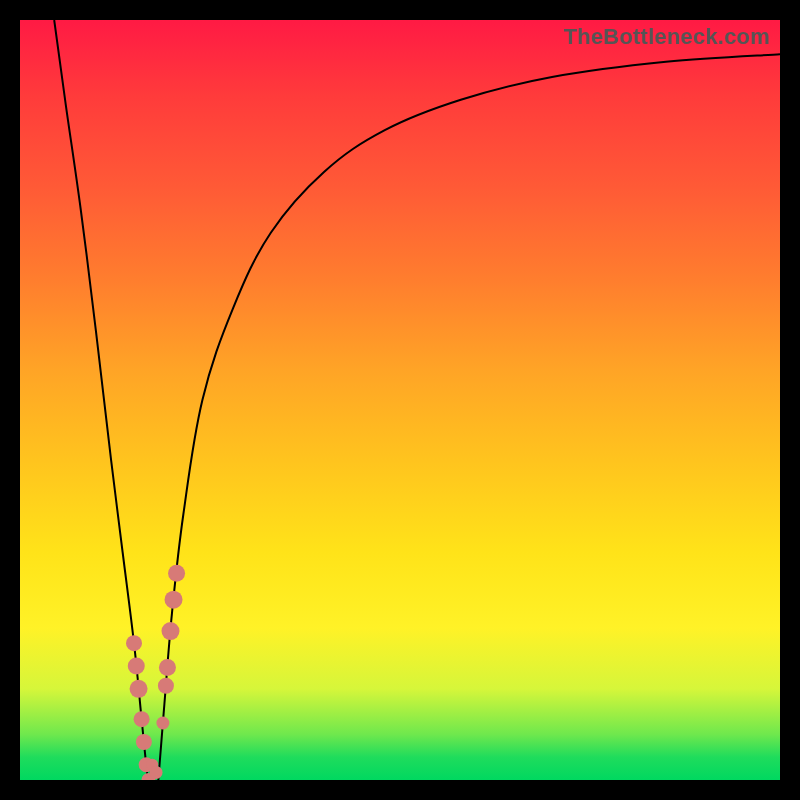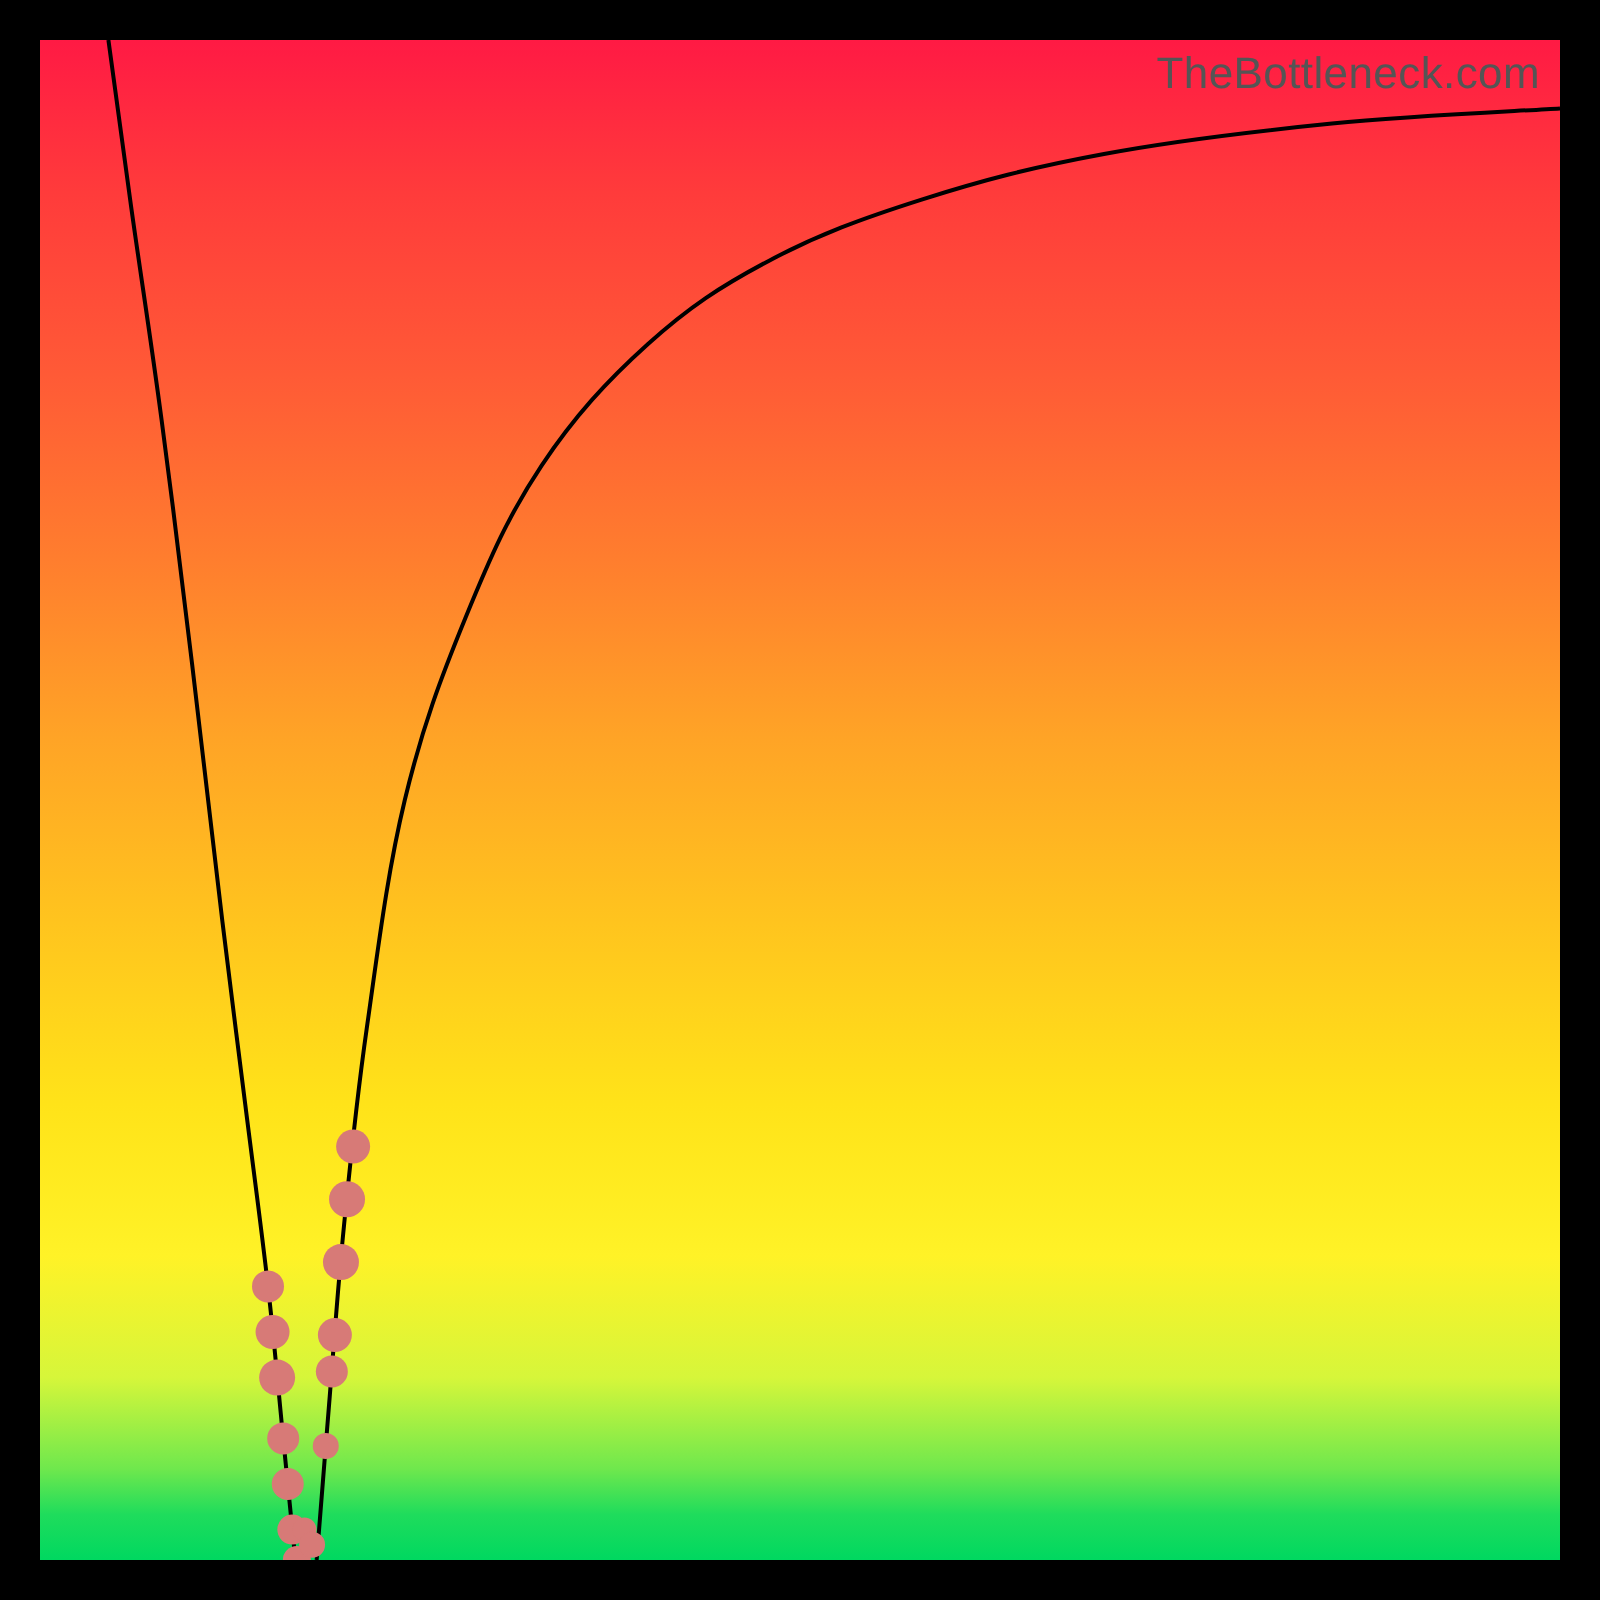--- a/index.html
+++ b/index.html
@@ -35,21 +35,21 @@
       #6fe84d 94%,
       #1fdc5c 97%,
       #00d860 100%
     );
   }
   .watermark {
     position: absolute;
     top: 4px;
     right: 10px;
     font-size: 22px;
-    font-weight: 400;
+    font-weight: 700;
     color: #555;
     letter-spacing: 0.2px;
     user-select: none;
   }
   svg {
     position: absolute;
     left: 0;
     top: 0;
   }
   .curve {

